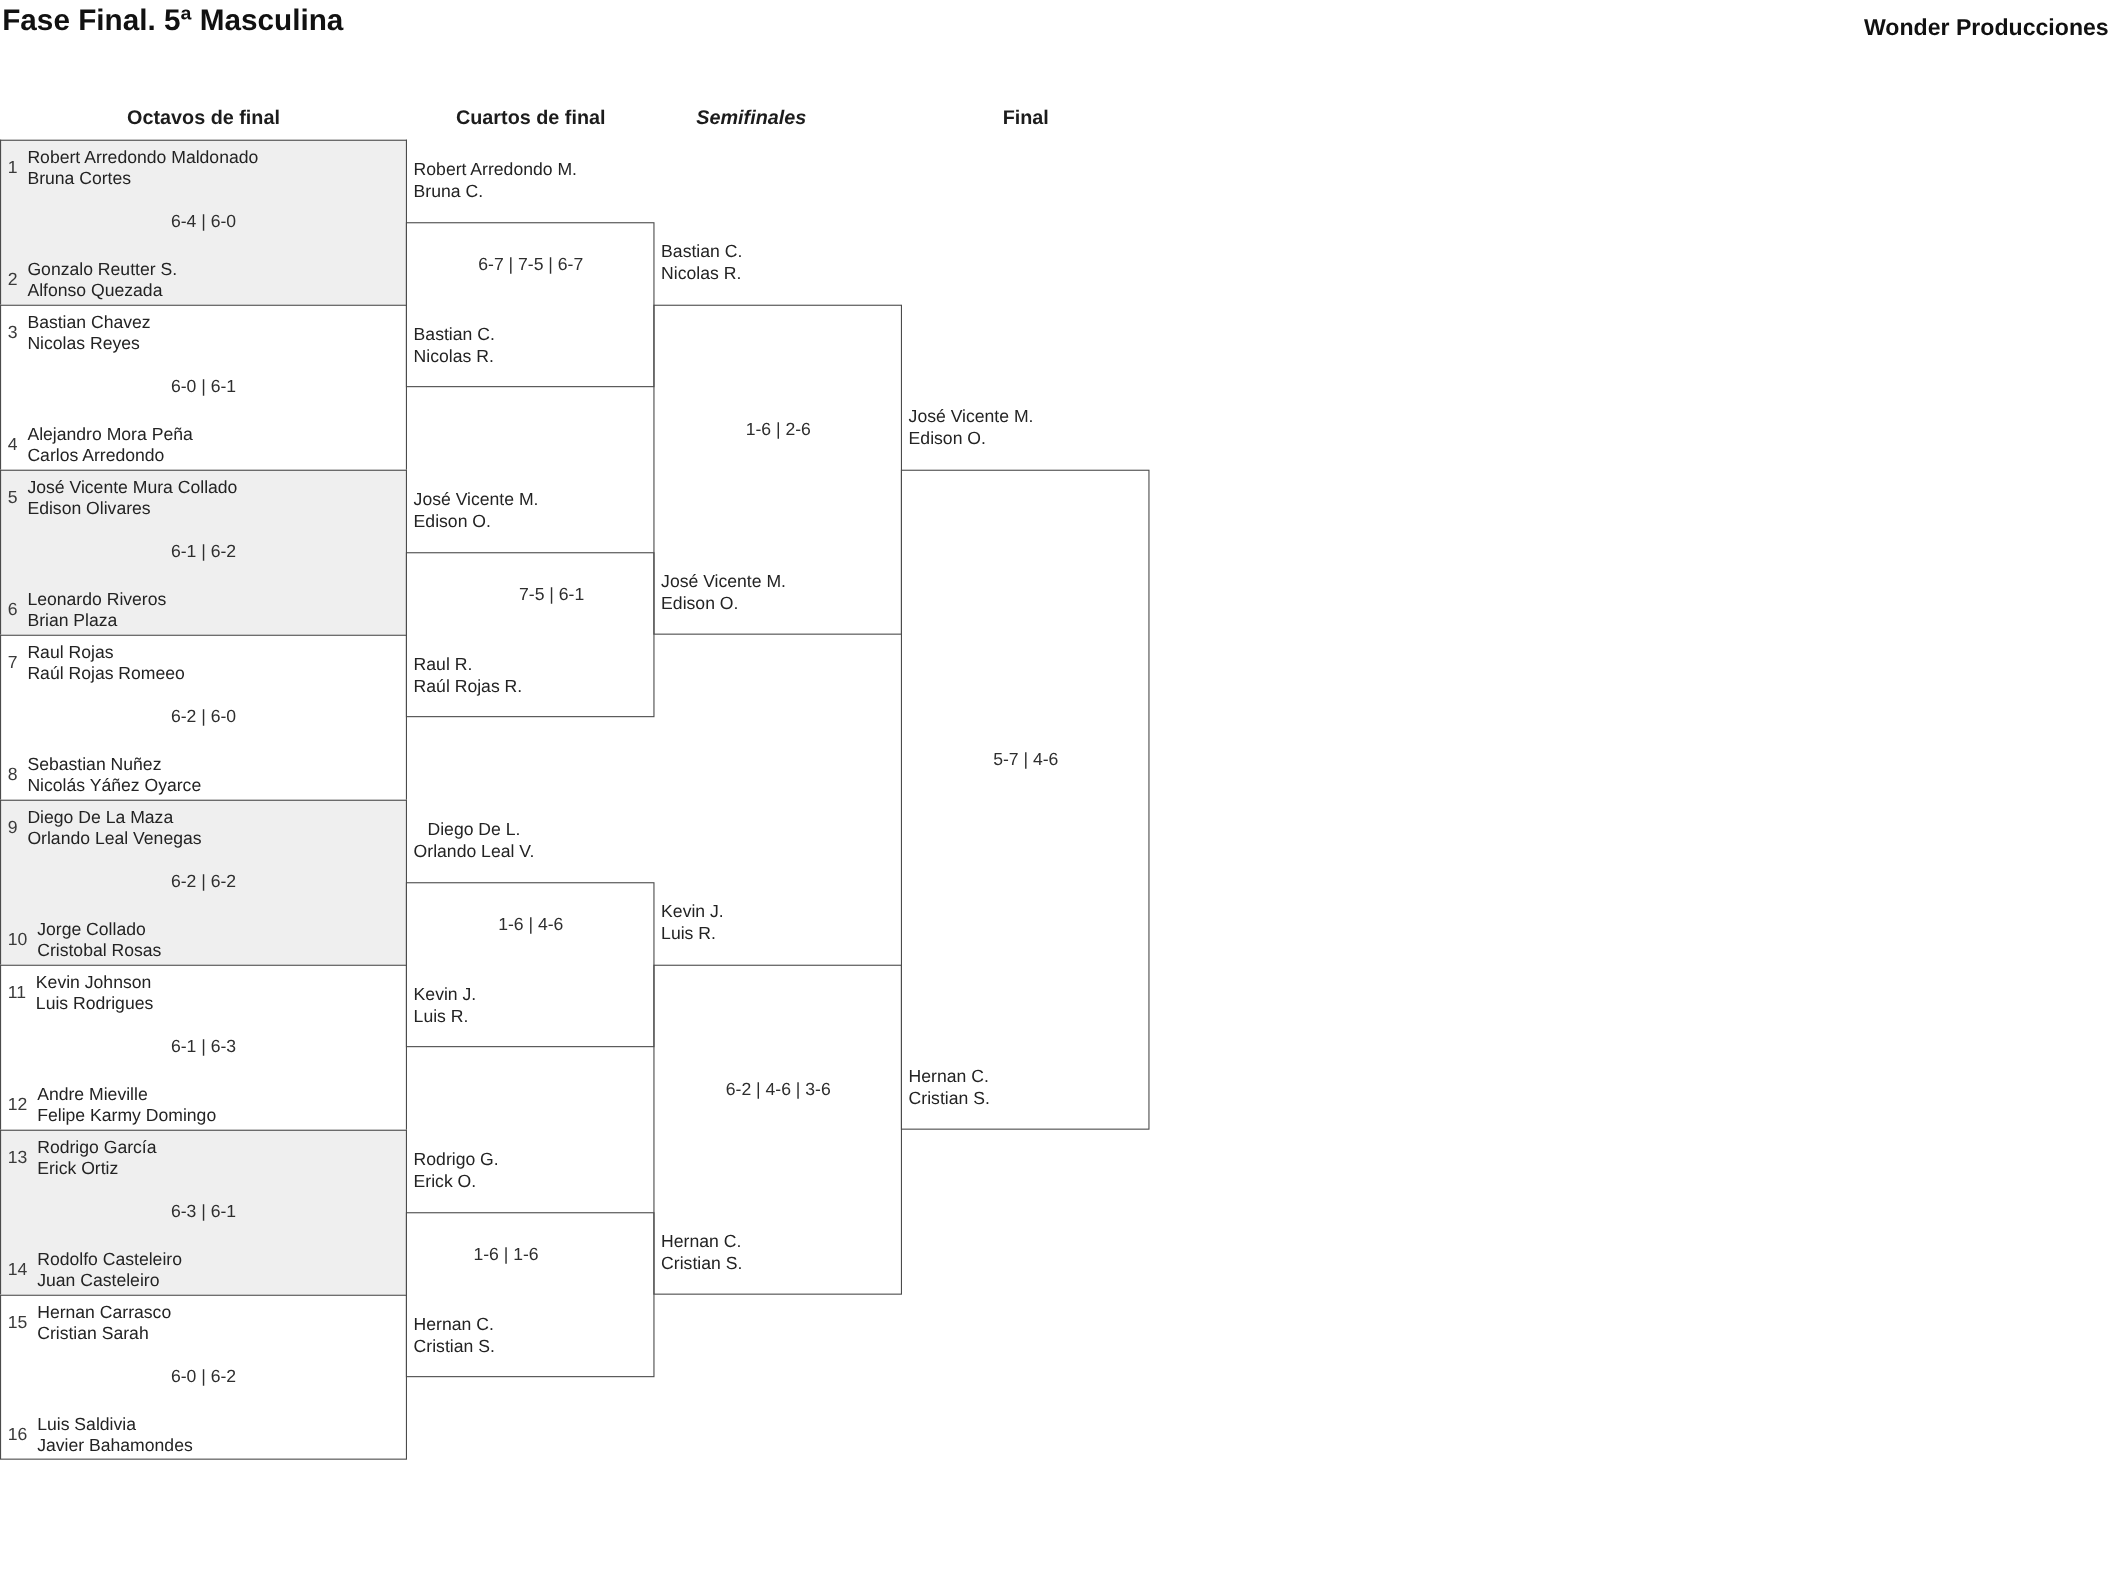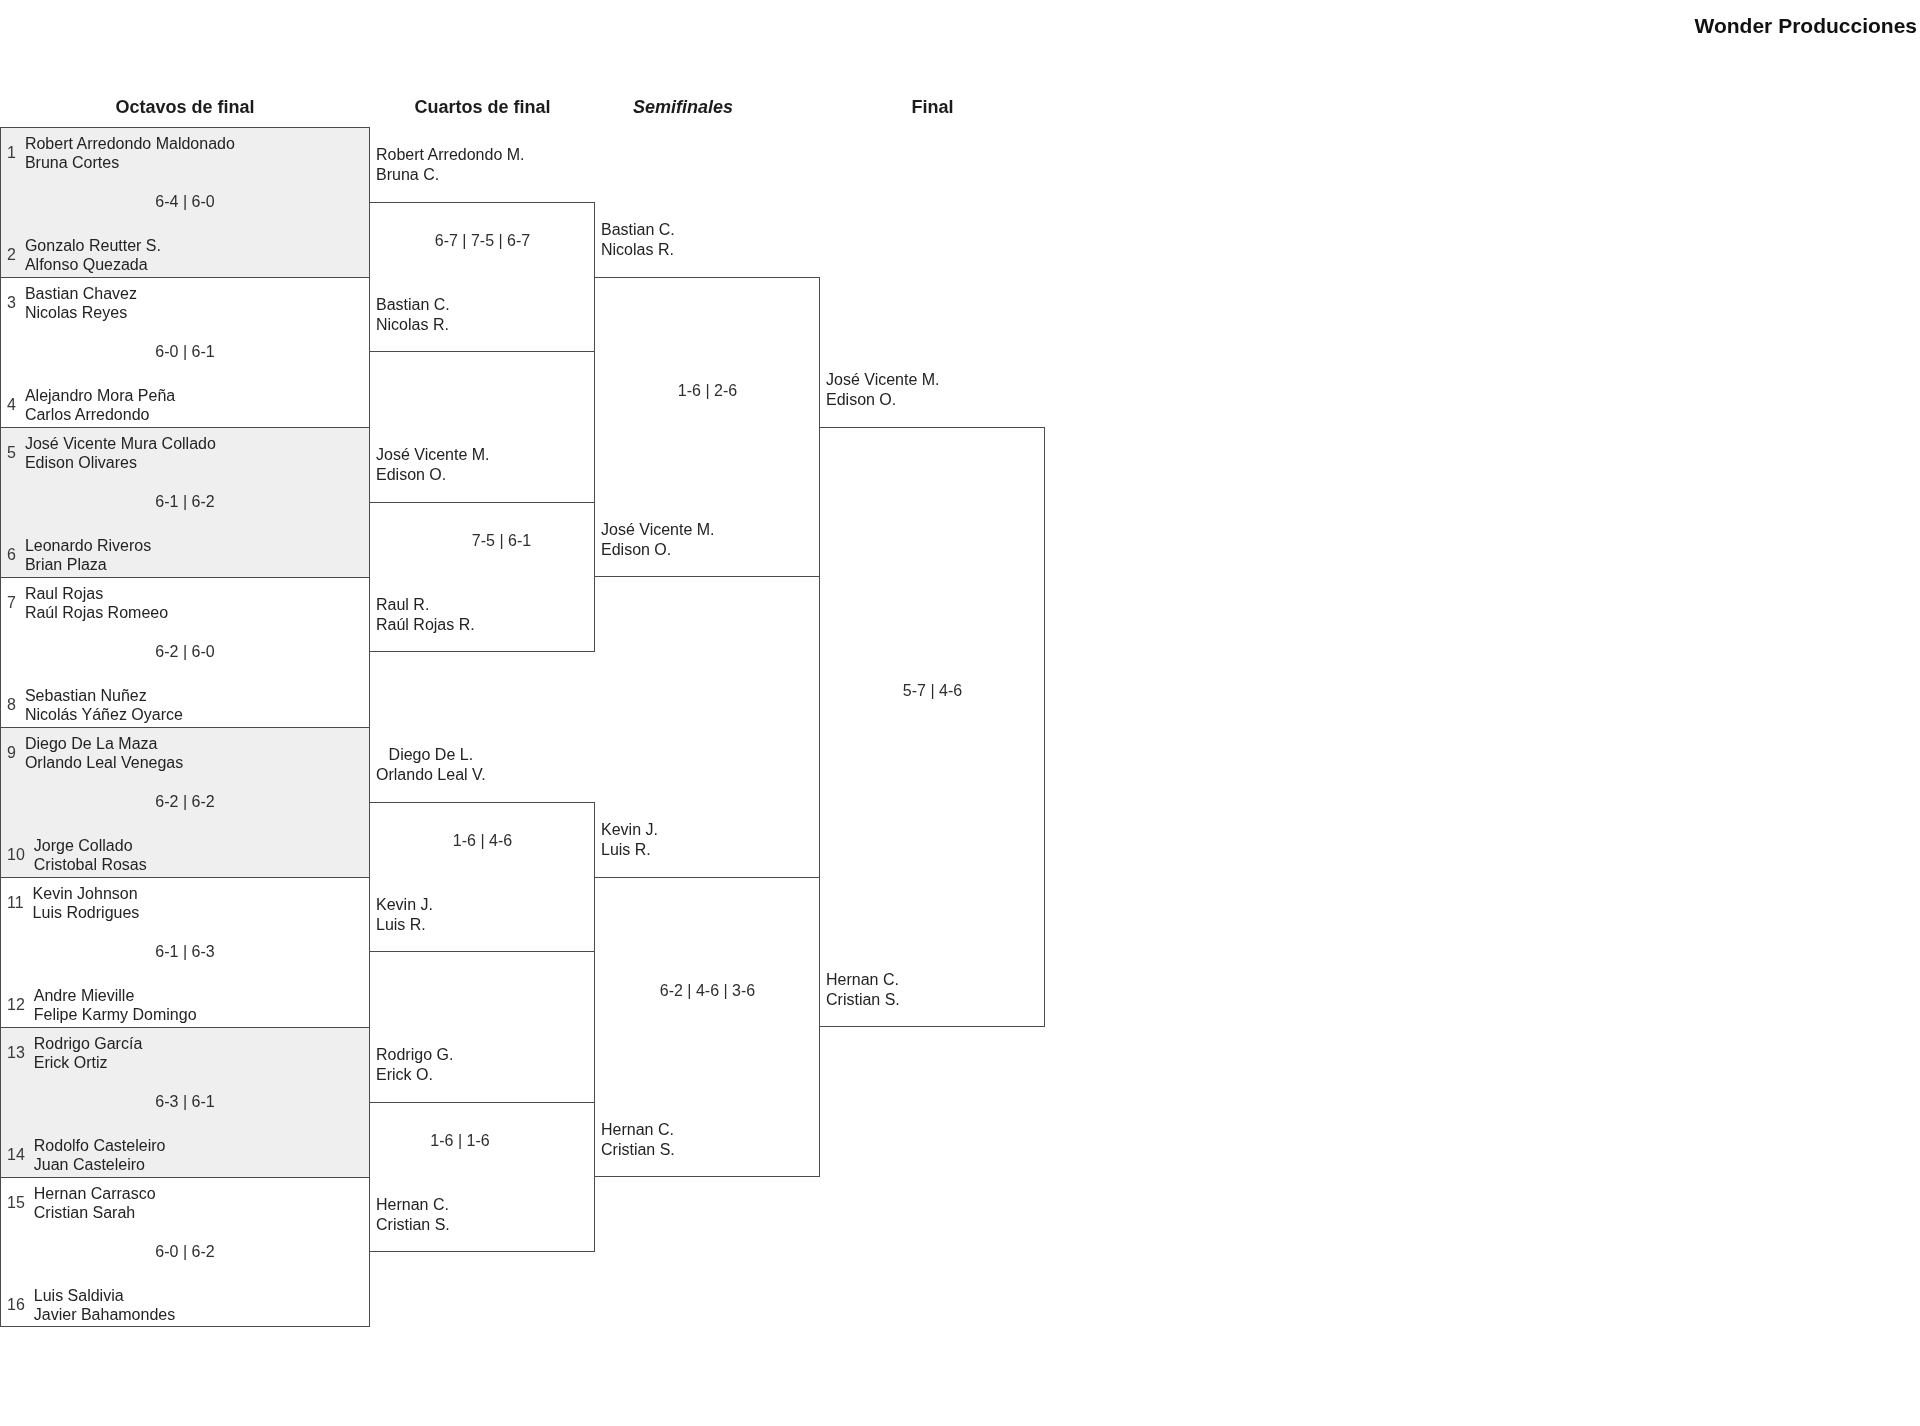--- a/index.html
+++ b/index.html
@@ -19,20 +19,21 @@
   .team { font-size:16px; line-height:19.4px; font-weight:normal; }
   .team.winner { font-weight:normal; }
   .seed { font-size:16px; line-height:19.4px; color:#3a3a3a; margin-right:9px; }
   .score { font-size:16px; line-height:19.4px; text-align:center; color:#2e2e2e; }
 </style>
 </head>
 <body>
 
 <div id="stage">
 <div class="title" style="left:2px;top:3.1px;">
+      <div class="ln">Fase Final. 5ª Masculina</div>
     </div>
 <div class="brand" style="right:3px;top:14px;">Wonder Producciones</div>
 <div class="round-header" style="left:55px;top:97.3px;width:260px;">Octavos de final</div>
 <div class="round-header" style="left:352.5px;top:97.3px;width:260px;">Cuartos de final</div>
 <div class="round-header" style="left:553px;top:97.3px;width:260px;font-style:italic;">Semifinales</div>
 <div class="round-header" style="left:802.5px;top:97.3px;width:260px;">Final</div>
 <div class="r1-box alt" style="left:0px;top:127px;width:370px;height:150px;"></div>
 <div class="slot" style="left:7px;top:133.7px;">
       <div class="seed">1</div>
       <div class="team winner">

